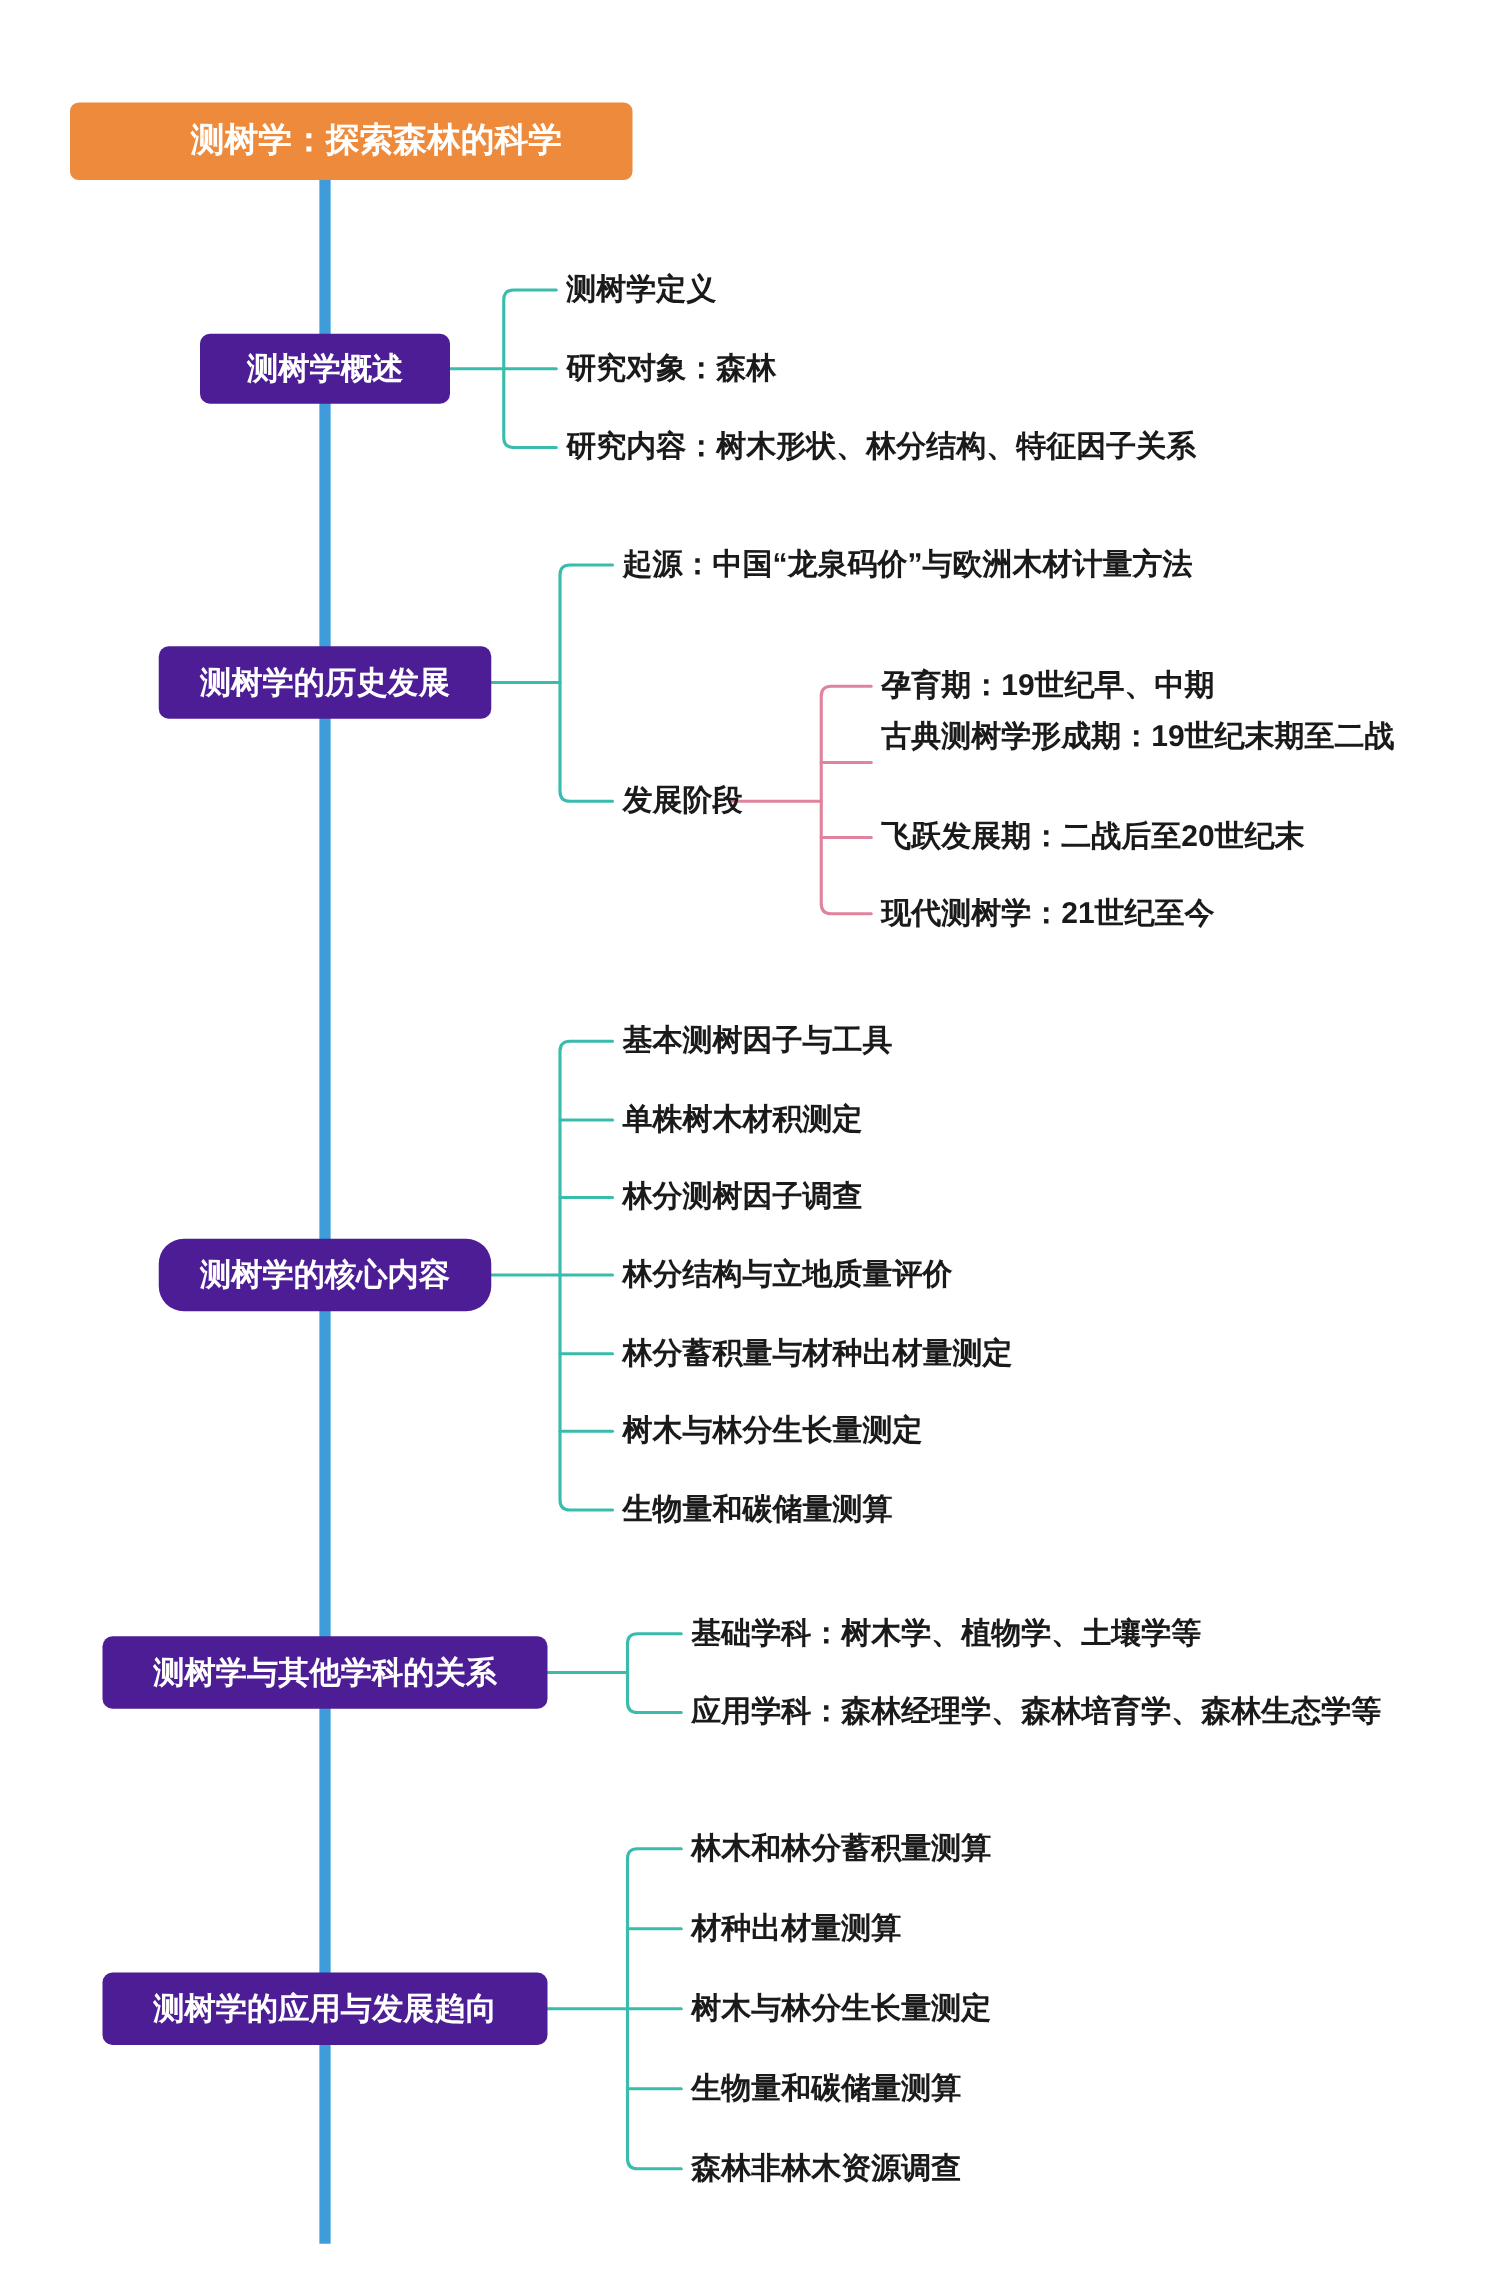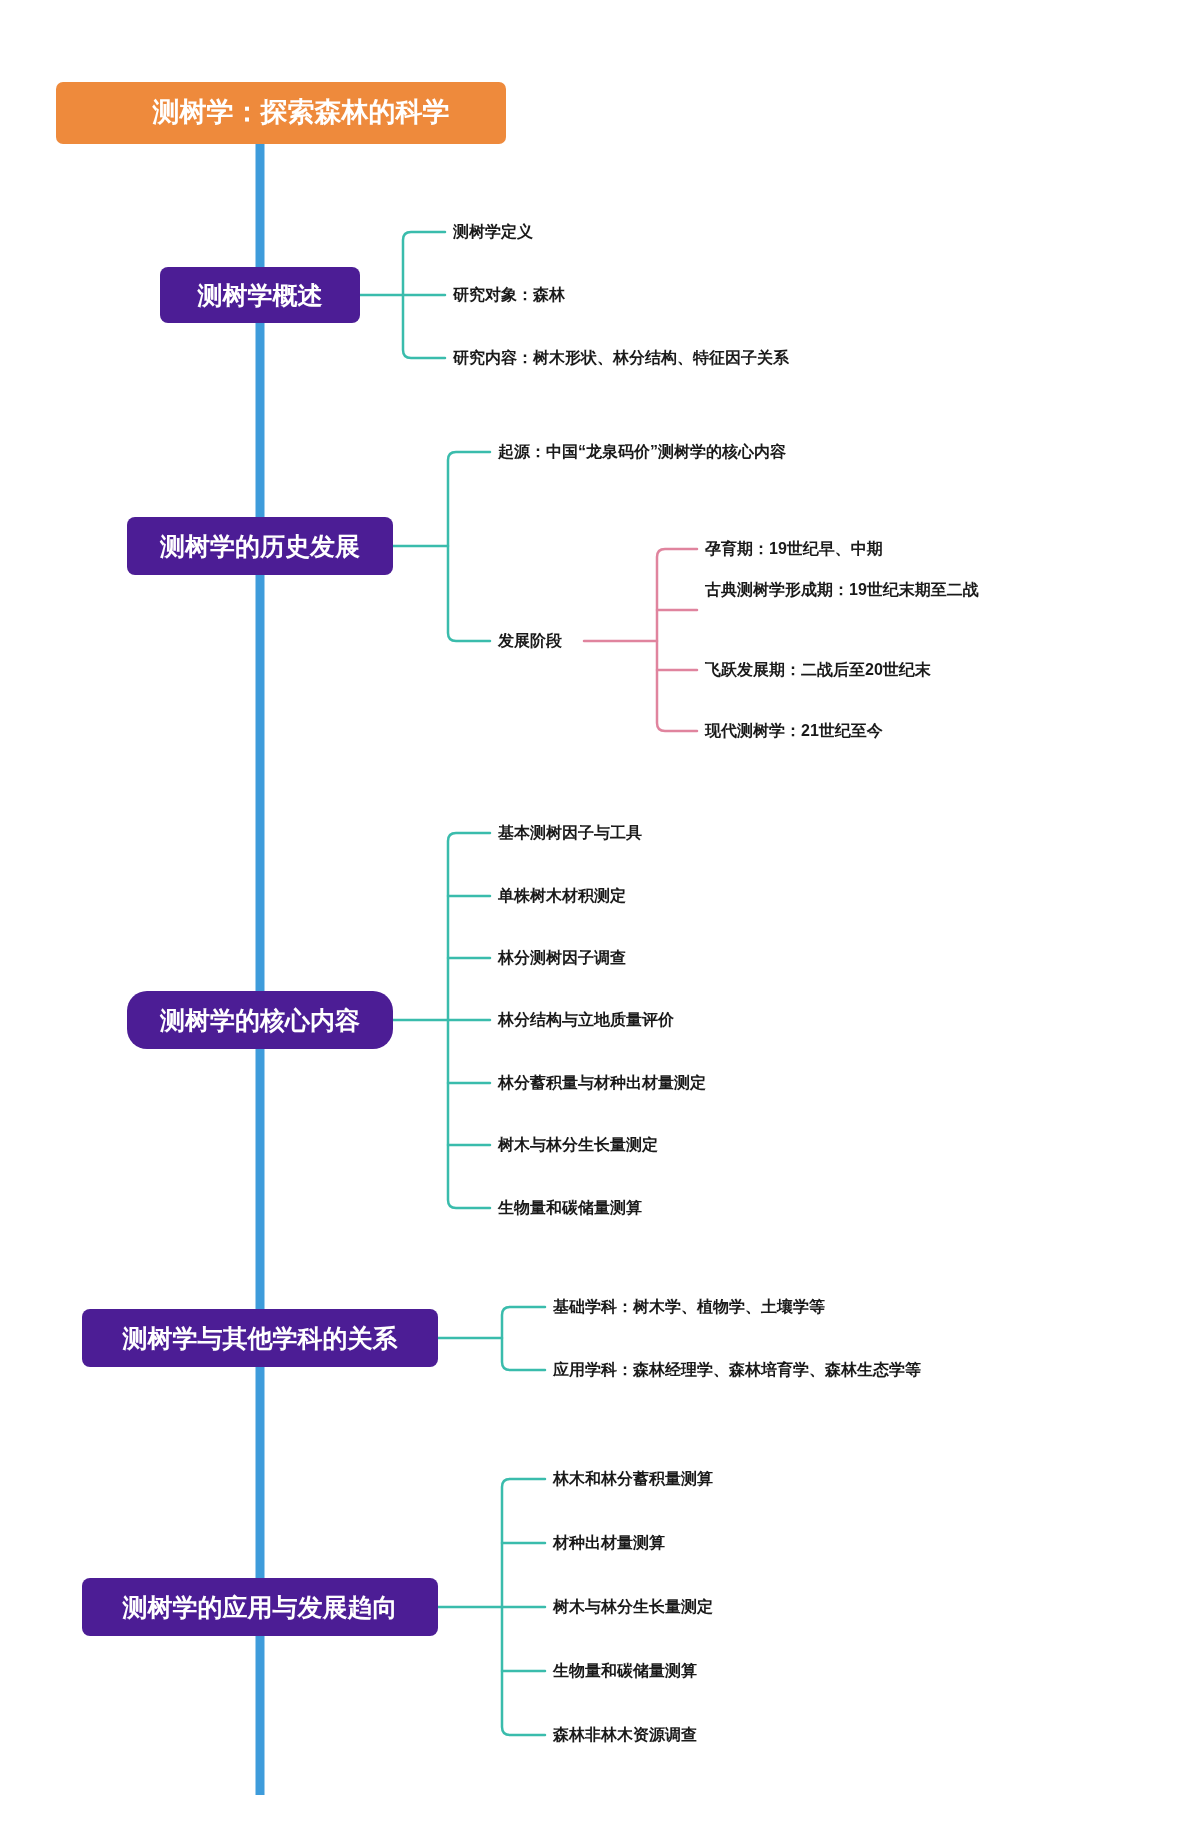--- a/index.html
+++ b/index.html
@@ -10,21 +10,21 @@
   #wires{position:absolute;left:0;top:0;width:1200px;height:1825px;}
   .topic{
     position:absolute;display:flex;align-items:center;justify-content:center;
     background:#4c1d95;color:#ffffff;font-weight:bold;border-radius:8px;
     text-align:center;line-height:1.15;cursor:default;z-index:2;
   }
   .topic.root{background:#EE8A3C;font-size:27px;border-radius:7px;}
   .topic.sub{font-size:25px;}
   .leaf{
     position:absolute;height:32px;line-height:32px;white-space:nowrap;
-    color:#1A1A1A;font-weight:bold;font-size:16px;z-index:2;
+    color:#1A1A1A;font-weight:bold;font-size:24px;z-index:2;
   }
 </style>
 </head>
 <body>
 
 <div id="canvas">
 
   <svg id="wires" viewBox="0 0 1200 1825" xmlns="http://www.w3.org/2000/svg">
 
     <line x1="260" y1="144" x2="260" y2="1795" stroke="#3E9CDB" stroke-width="9"></line>
@@ -73,21 +73,21 @@
   <div class="topic sub" style="left:160px;top:267px;width:200px;height:56px;">测树学概述</div>
   <div class="topic sub" style="left:127px;top:517px;width:266px;height:58px;">测树学的历史发展</div>
   <div class="topic sub" style="left:127px;top:991px;width:266px;height:58px;border-radius:20px;">测树学的核心内容</div>
   <div class="topic sub" style="left:82px;top:1309px;width:356px;height:58px;">测树学与其他学科的关系</div>
   <div class="topic sub" style="left:82px;top:1578px;width:356px;height:58px;">测树学的应用与发展趋向</div>
 
   <div class="leaf" style="left:453px;top:216px;">测树学定义</div>
   <div class="leaf" style="left:453px;top:279px;">研究对象：森林</div>
   <div class="leaf" style="left:453px;top:342px;">研究内容：树木形状、林分结构、特征因子关系</div>
 
-  <div class="leaf" style="left:498px;top:436px;">起源：中国“龙泉码价”测树学的核心内容</div>
+  <div class="leaf" style="left:498px;top:436px;">起源：中国“龙泉码价”与欧洲木材计量方法</div>
   <div class="leaf" style="left:498px;top:625px;">发展阶段</div>
 
   <div class="leaf" style="left:705px;top:533px;">孕育期：19世纪早、中期</div>
   <div class="leaf" style="left:705px;top:574px;">古典测树学形成期：19世纪末期至二战</div>
   <div class="leaf" style="left:705px;top:654px;">飞跃发展期：二战后至20世纪末</div>
   <div class="leaf" style="left:705px;top:715px;">现代测树学：21世纪至今</div>
 
   <div class="leaf" style="left:498px;top:817px;">基本测树因子与工具</div>
   <div class="leaf" style="left:498px;top:880px;">单株树木材积测定</div>
   <div class="leaf" style="left:498px;top:942px;">林分测树因子调查</div>

